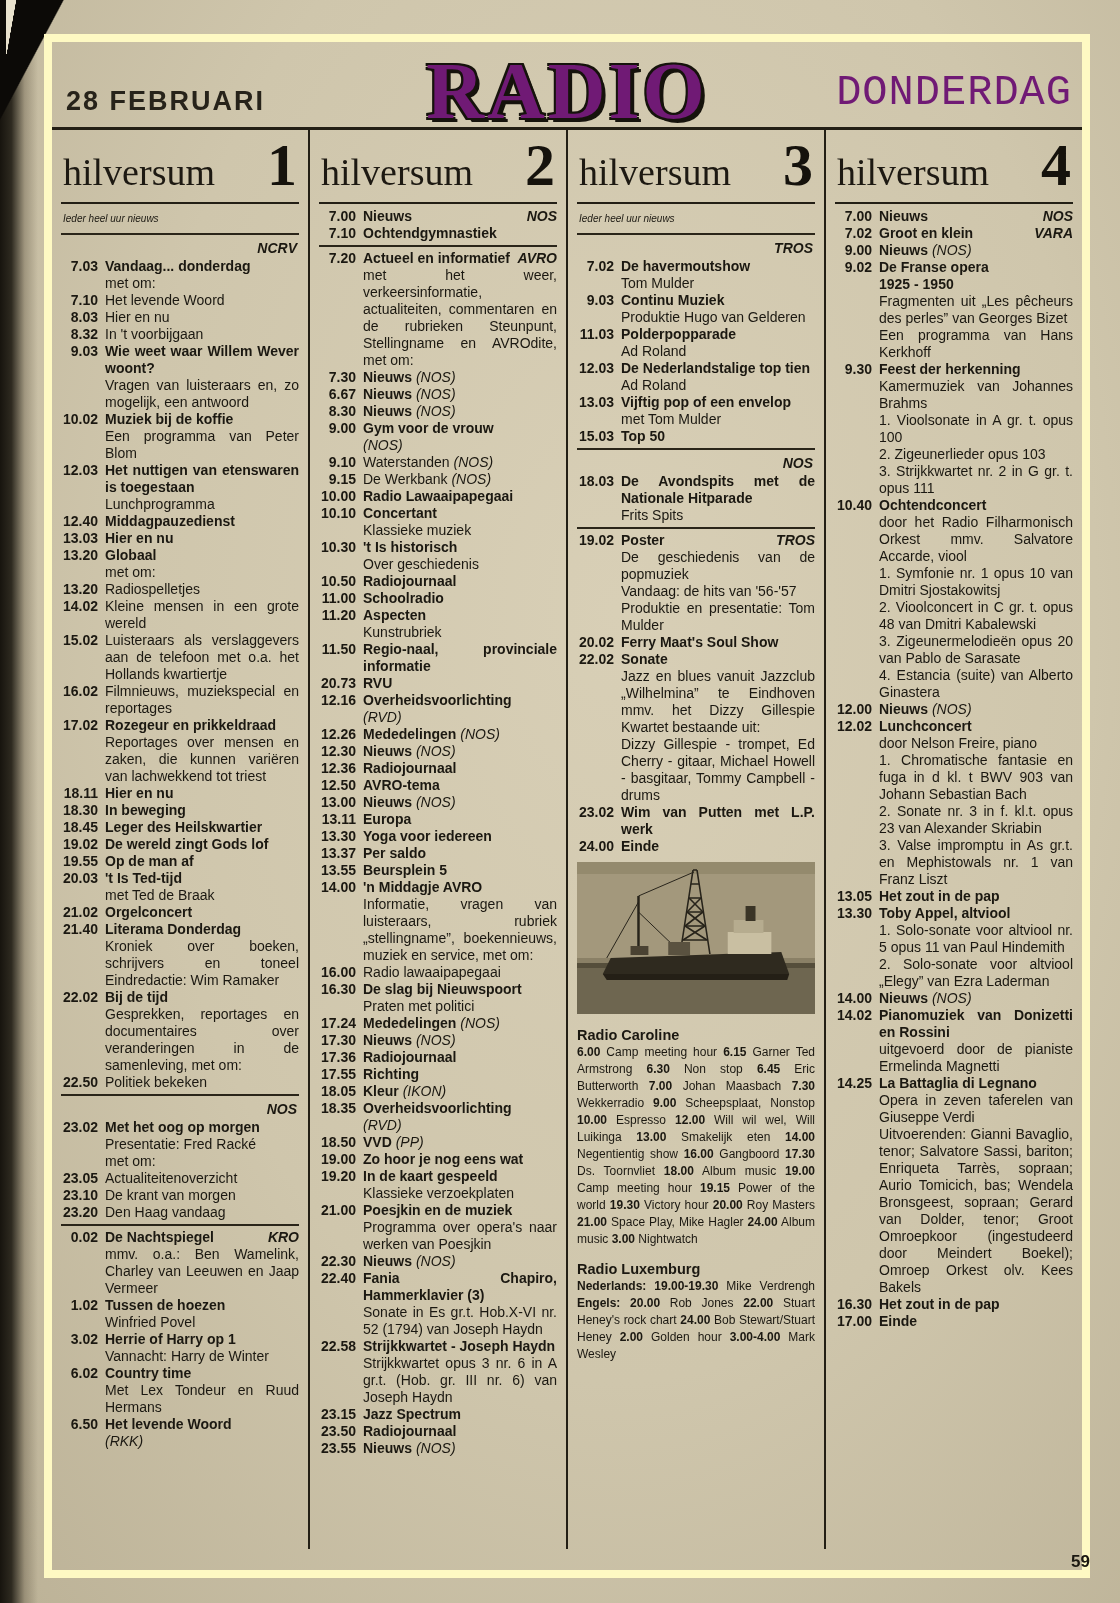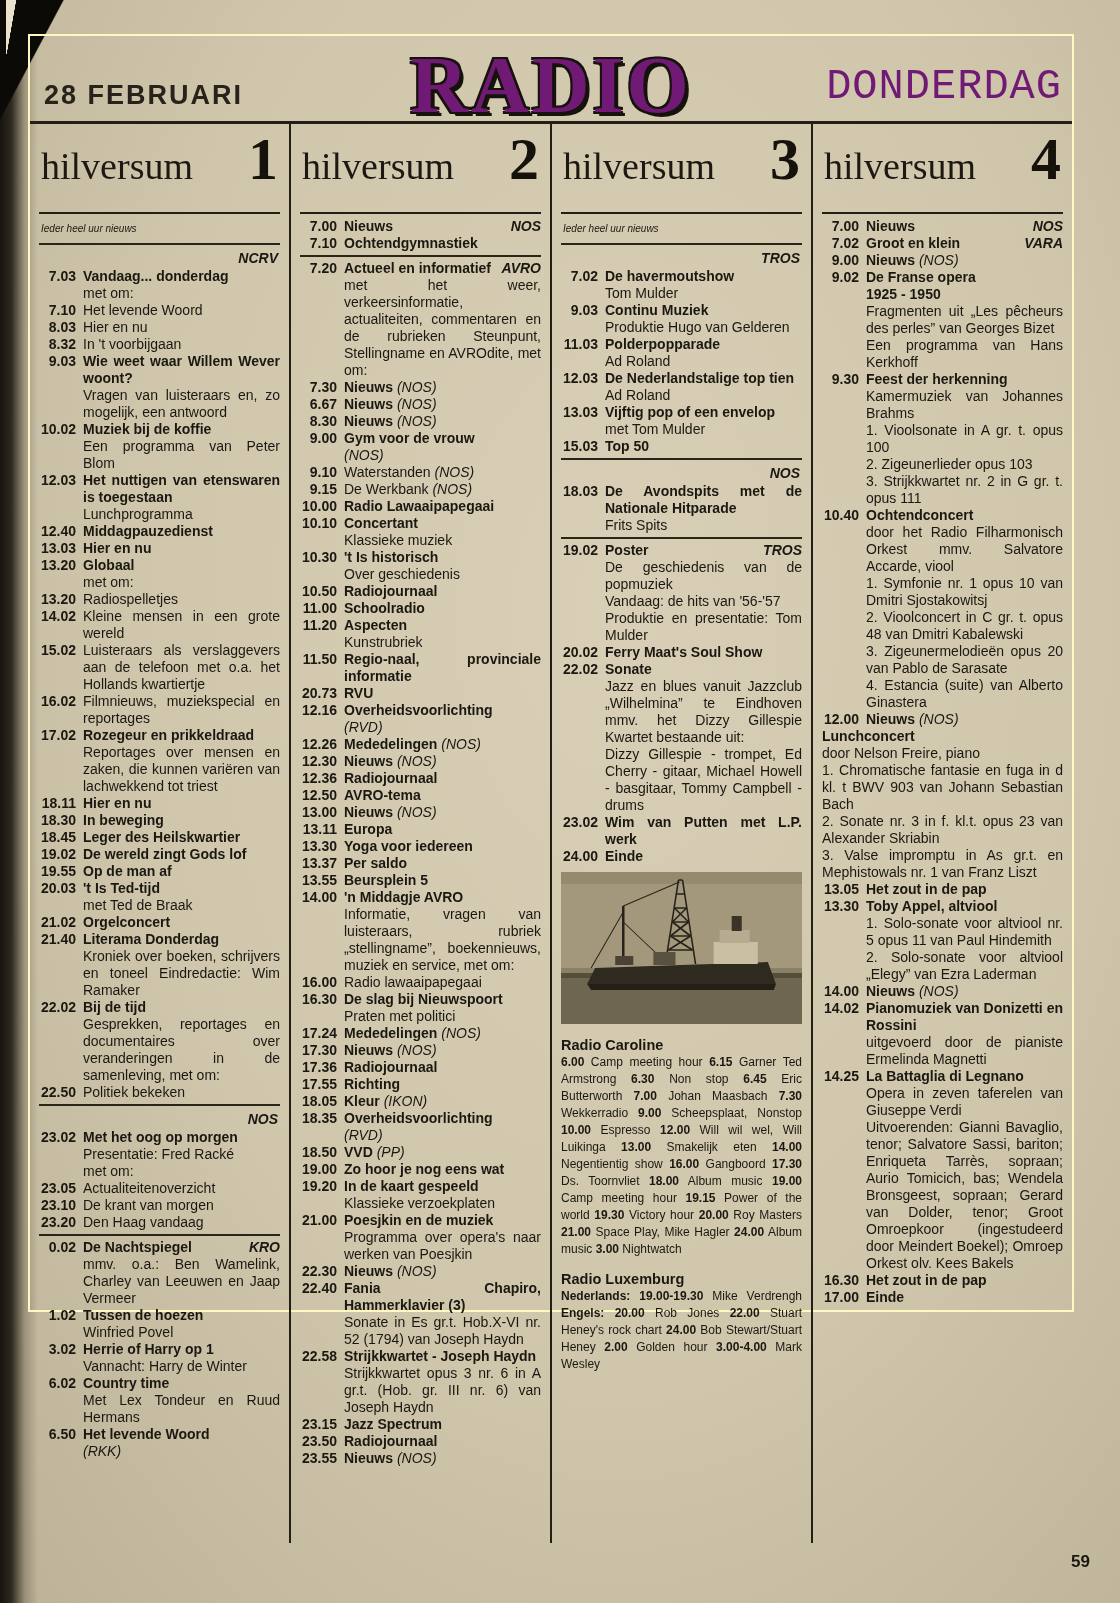--- a/index.html
+++ b/index.html
@@ -11,40 +11,40 @@
   }
   .paper { position:absolute; inset:0;
     background:radial-gradient(ellipse at 55% 38%, #d8cfb6 0%, #cfc6ac 55%, #bcb297 100%); }
   .binding { position:absolute; left:0; top:0; bottom:0; width:38px;
     background:linear-gradient(90deg,#17140e 0%,#2e2a20 30%,rgba(110,100,80,.45) 65%,rgba(110,100,80,0) 100%); }
   .corner { position:absolute; left:0; top:0; width:70px; height:150px;
     background:linear-gradient(118deg,#0c0a07 42%, rgba(12,10,7,0) 43%); }
   .sliver { position:absolute; left:6px; top:0; width:22px; height:54px;
     background:linear-gradient(100deg, #e9e2cd 32%, rgba(233,226,205,0) 33%); }
 
-  .frame { position:absolute; left:28px; top:34px; width:1046px; height:1278px;
-    border:2px solid #fef9c3; }
+  .frame { position:absolute; left:44px; top:34px; width:1046px; height:1544px;
+    border:8px solid #fef9c3; }
 
   .header { position:relative; height:88px; border-bottom:3px solid #231f15; }
   .date { position:absolute; left:14px; bottom:10px; font-size:27px; font-weight:bold;
     letter-spacing:2px; color:#27231a; }
   .brand { position:absolute; left:50%; transform:translateX(-50%); bottom:-4px;
     font-family:"Liberation Serif", serif; font-weight:bold; font-size:80px; line-height:80px;
     letter-spacing:3px; color:#701a75;
     text-shadow:-2px -2px 0 #16130c, 2px -2px 0 #16130c, -2px 2px 0 #16130c,
                  2px 2px 0 #16130c, 4px 4px 0 #16130c; }
   .day { position:absolute; right:10px; bottom:10px; font-family:Liberation Mono, monospace;
     font-size:42px; letter-spacing:1px; color:#701a75; }
 
   .columns { display:flex; height:1419px; align-items:stretch; }
   .col { flex:1 1 0; border-left:2px solid #231f15; padding:0 9px; overflow:hidden; }
   .col:first-child { border-left:none; }
 
   .st-head { display:flex; align-items:baseline; justify-content:space-between;
-    padding:16px 2px 24px 2px; border-bottom:2px solid #231f15; margin-bottom:4px; }
+    padding:16px 2px 8px 2px; border-bottom:2px solid #231f15; margin-bottom:4px; }
   .st-name { font-family:"Liberation Serif", serif; font-size:38px; color:#1d1912; }
   .st-num  { font-family:"Liberation Serif", serif; font-size:60px; line-height:38px;
     font-weight:bold; color:#15120c; }
 
   .entry { display:flex; font-size:14px; line-height:17px; }
   .time { width:44px; flex:none; text-align:right; font-weight:bold; padding-right:7px; }
   .body { flex:1 1 auto; text-align:justify; }
   .tag { float:right; font-style:italic; font-weight:bold; padding-left:6px; }
   .note { font-style:italic; font-size:10px; line-height:18px; padding:2px 0 2px 2px; }
   .net { text-align:right; font-style:italic; font-weight:bold; font-size:14px;
@@ -526,20 +526,21 @@
         </div>
         <div class="entry">
           <div class="time">10.40</div>
           <div class="body"><b>Ochtendconcert</b><br>door het Radio Filharmonisch Orkest mmv. Salvatore Accarde, viool<br>1. Symfonie nr. 1 opus 10 van Dmitri Sjostakowitsj<br>2. Vioolconcert in C gr. t. opus 48 van Dmitri Kabalewski<br>3. Zigeunermelodieën opus 20 van Pablo de Sarasate<br>4. Estancia (suite) van Alberto Ginastera</div>
         </div>
         <div class="entry">
           <div class="time">12.00</div>
           <div class="body"><b>Nieuws</b> <i>(NOS)</i></div>
         </div>
         <div class="entry">
+          <div class="time">12.02</div>
           <div class="body"><b>Lunchconcert</b><br>door Nelson Freire, piano<br>1. Chromatische fantasie en fuga in d kl. t BWV 903 van Johann Sebastian Bach<br>2. Sonate nr. 3 in f. kl.t. opus 23 van Alexander Skriabin<br>3. Valse impromptu in As gr.t. en Mephistowals nr. 1 van Franz Liszt</div>
         </div>
         <div class="entry">
           <div class="time">13.05</div>
           <div class="body"><b>Het zout in de pap</b></div>
         </div>
         <div class="entry">
           <div class="time">13.30</div>
           <div class="body"><b>Toby Appel, altviool</b><br>1. Solo-sonate voor altviool nr. 5 opus 11 van Paul Hindemith<br>2. Solo-sonate voor altviool „Elegy” van Ezra Laderman</div>
         </div>

